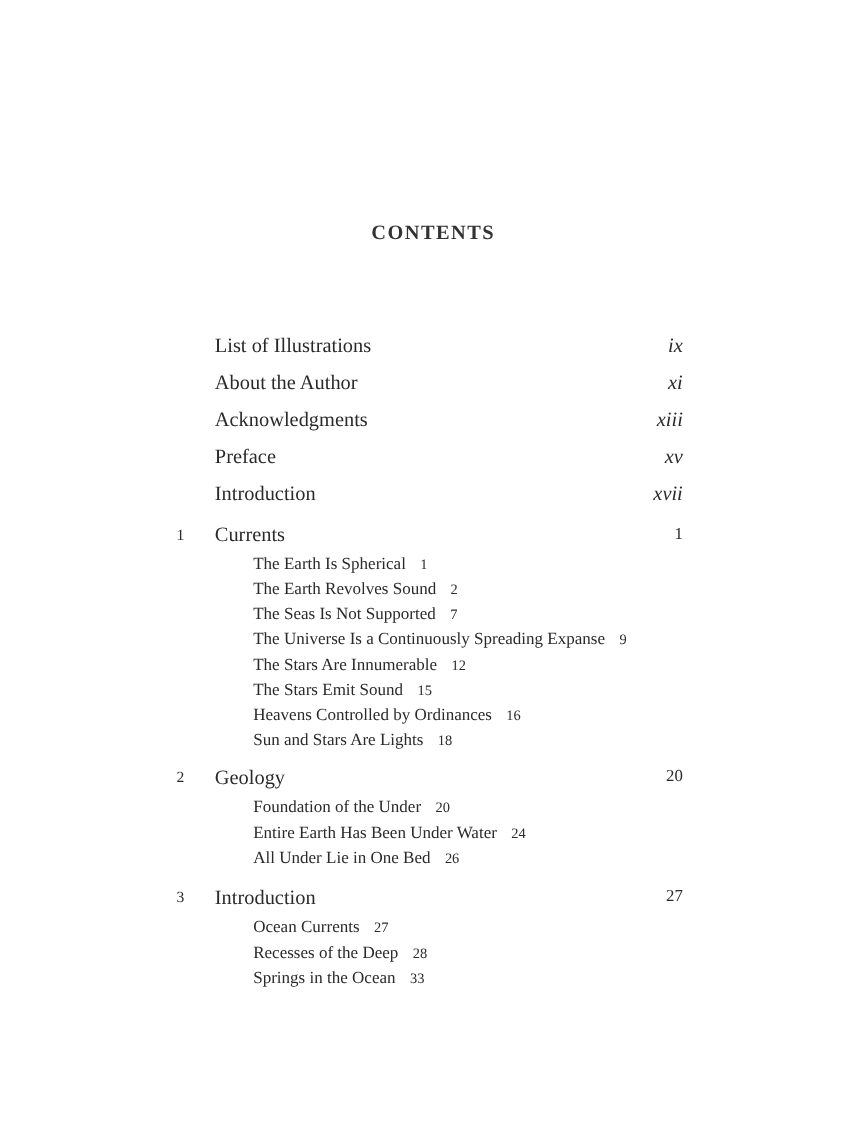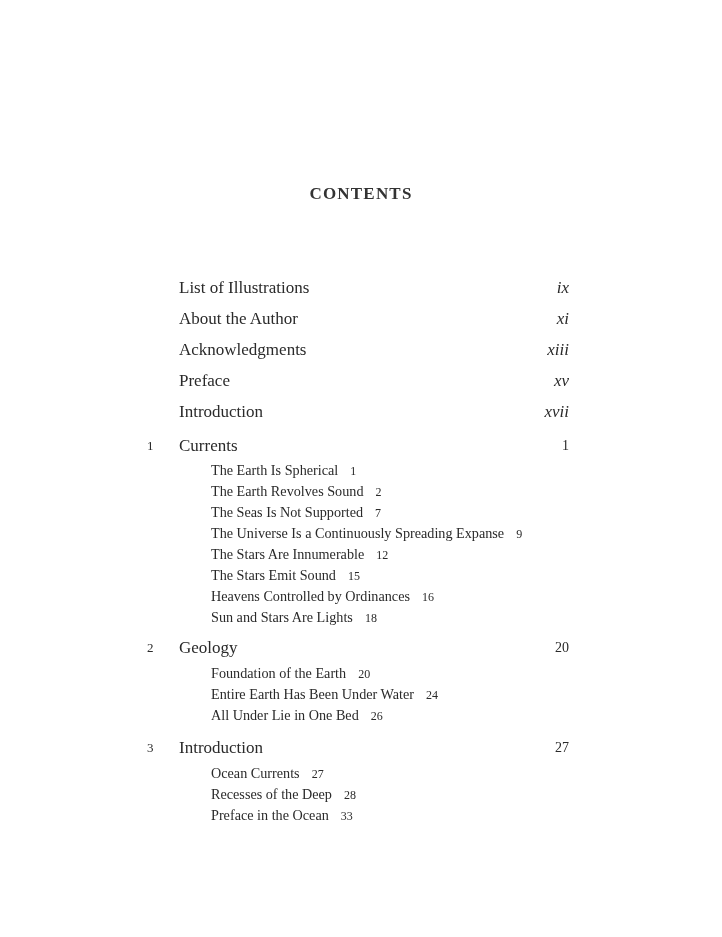--- a/index.html
+++ b/index.html
@@ -60,24 +60,24 @@
 <div class="sec" style="top:546px"><span>The Stars Are Innumerable</span><span class="pg">12</span></div>
 <div class="sec" style="top:567px"><span>The Stars Emit Sound</span><span class="pg">15</span></div>
 <div class="sec" style="top:588px"><span>Heavens Controlled by Ordinances</span><span class="pg">16</span></div>
 <div class="sec" style="top:609px"><span>Sun and Stars Are Lights</span><span class="pg">18</span></div>
 
 <div class="ch-row" style="top:638px">
   <span class="num">2</span>
   <span class="label">Geology</span>
   <span class="page">20</span>
 </div>
-<div class="sec" style="top:665px"><span>Foundation of the Earth</span><span class="pg">20</span></div>
+<div class="sec" style="top:665px"><span>Foundation of the Under</span><span class="pg">20</span></div>
 <div class="sec" style="top:686px"><span>Entire Earth Has Been Under Water</span><span class="pg">24</span></div>
 <div class="sec" style="top:707px"><span>All Under Lie in One Bed</span><span class="pg">26</span></div>
 
 <div class="ch-row" style="top:738px">
   <span class="num">3</span>
   <span class="label">Introduction</span>
   <span class="page">27</span>
 </div>
 <div class="sec" style="top:765px"><span>Ocean Currents</span><span class="pg">27</span></div>
 <div class="sec" style="top:786px"><span>Recesses of the Deep</span><span class="pg">28</span></div>
-<div class="sec" style="top:807px"><span>Preface in the Ocean</span><span class="pg">33</span></div>
+<div class="sec" style="top:807px"><span>Springs in the Ocean</span><span class="pg">33</span></div>
 
 </body></html>

